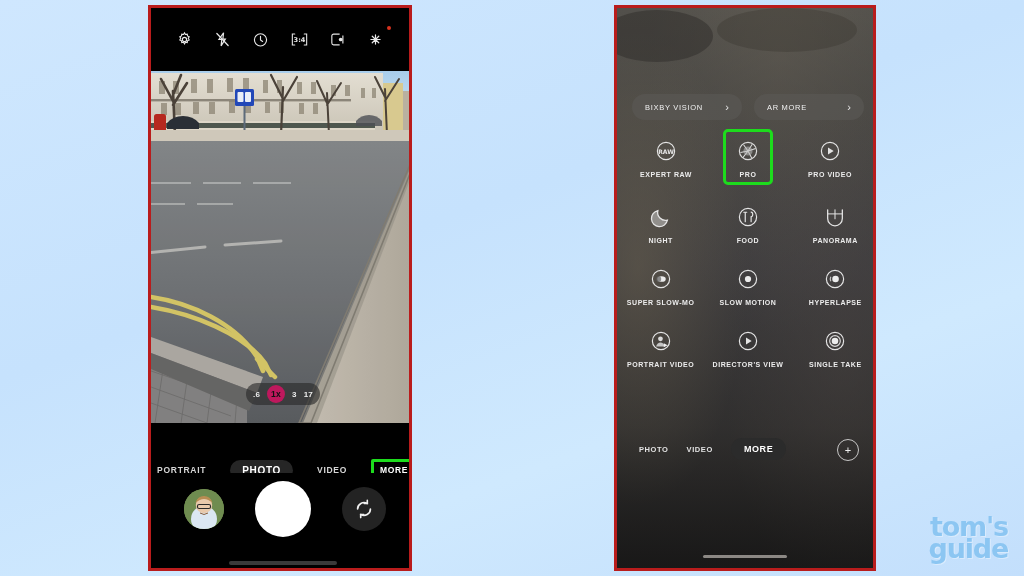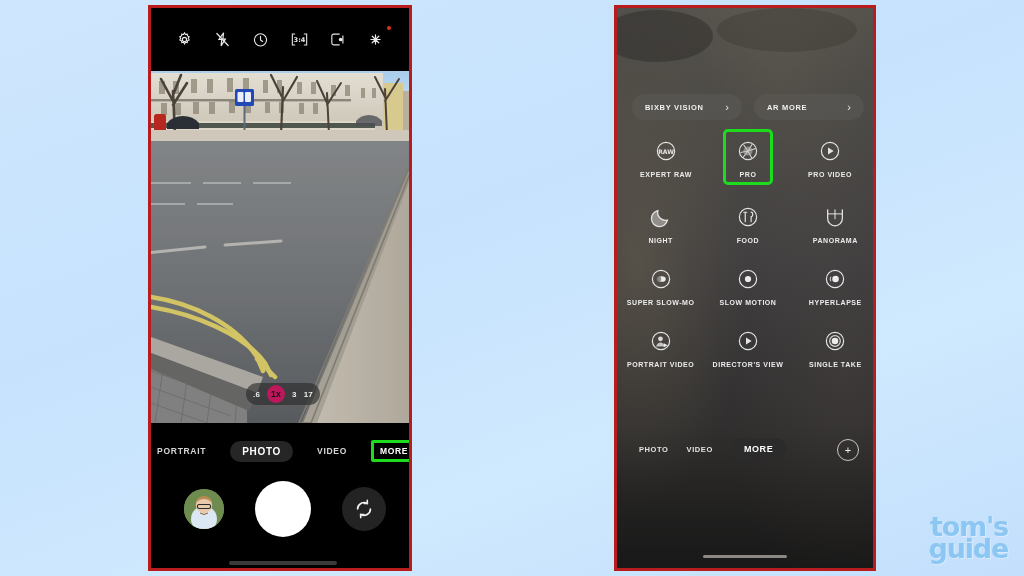--- a/index.html
+++ b/index.html
@@ -41,21 +41,21 @@
     display:flex;align-items:center;padding:0 7px;gap:7px;
   }
   .zl{color:#ececec;font-size:8px;font-weight:700;letter-spacing:.2px;}
   .zl.active{
     background:#be185d;color:#111;border-radius:50%;width:18px;height:18px;
     display:flex;align-items:center;justify-content:center;font-size:8.5px;
   }
 
   
   .l-modes{
-    position:absolute;top:418px;left:0;width:264px;height:50px;background:#000;
+    position:absolute;top:437px;left:0;width:264px;height:50px;background:#000;
     display:flex;align-items:center;justify-content:center;gap:16px;
   }
   .lmode{color:#d6d6d6;font-size:8.5px;font-weight:700;letter-spacing:.7px;padding:4px 8px;}
   .lmode.sel{background:#262626;color:#fff;border-radius:12px;font-size:10px;padding:5px 12px;}
   .hl-box{border:3px solid #1ddc1d;padding:3px 6px;border-radius:2px;color:#fff;font-size:8.5px;font-weight:700;letter-spacing:.6px;}
 
   
   .l-shutter{
     position:absolute;top:465px;left:0;width:264px;height:101px;background:#000;
   }
@@ -65,21 +65,21 @@
   .homebar{position:absolute;left:50%;transform:translateX(-50%);bottom:9px;width:108px;height:4px;border-radius:3px;background:#3a3a3a;}
 
   
   .r-bg{position:absolute;top:0;left:0;width:262px;height:566px;}
   .r-scrim{position:absolute;top:0;left:0;width:262px;height:566px;background:linear-gradient(180deg,rgba(20,20,20,.30) 0%,rgba(30,30,30,.42) 14%,rgba(38,38,38,.52) 40%,rgba(30,30,30,.55) 74%,rgba(16,16,16,.72) 100%);}
   .chips{position:absolute;top:86px;left:0;width:262px;display:flex;justify-content:center;gap:12px;}
   .chip{
     background:rgba(90,88,86,.62);border-radius:16px;height:26px;width:110px;
     display:flex;align-items:center;justify-content:space-between;padding:0 13px;box-sizing:border-box;
   }
-  .chip-label{color:#f0f0f0;font-size:7.5px;font-weight:700;letter-spacing:.7px;}
+  .chip-label{color:#f0f0f0;font-size:7.5px;font-weight:400;letter-spacing:.7px;}
   .chev{color:#e8e8e8;font-size:11px;line-height:1;}
 
   .grid{position:absolute;top:130px;left:0;width:262px;}
   .grow{display:flex;justify-content:space-around;margin-bottom:22px;}
   .cell{width:76px;display:flex;flex-direction:column;align-items:center;gap:7px;position:relative;}
   .cell .cicon{width:26px;height:26px;display:flex;align-items:center;justify-content:center;}
   .cell .clabel{color:#ececec;font-size:7px;font-weight:700;letter-spacing:.55px;white-space:nowrap;}
   .cell.selected{outline:3px solid #1ddc1d;border-radius:2px;padding:6px 0 4px;margin-top:-6px;width:44px;}
 
   .r-tabs{position:absolute;top:425px;left:0;width:262px;height:32px;display:flex;align-items:center;padding:0 22px;box-sizing:border-box;gap:18px;}

